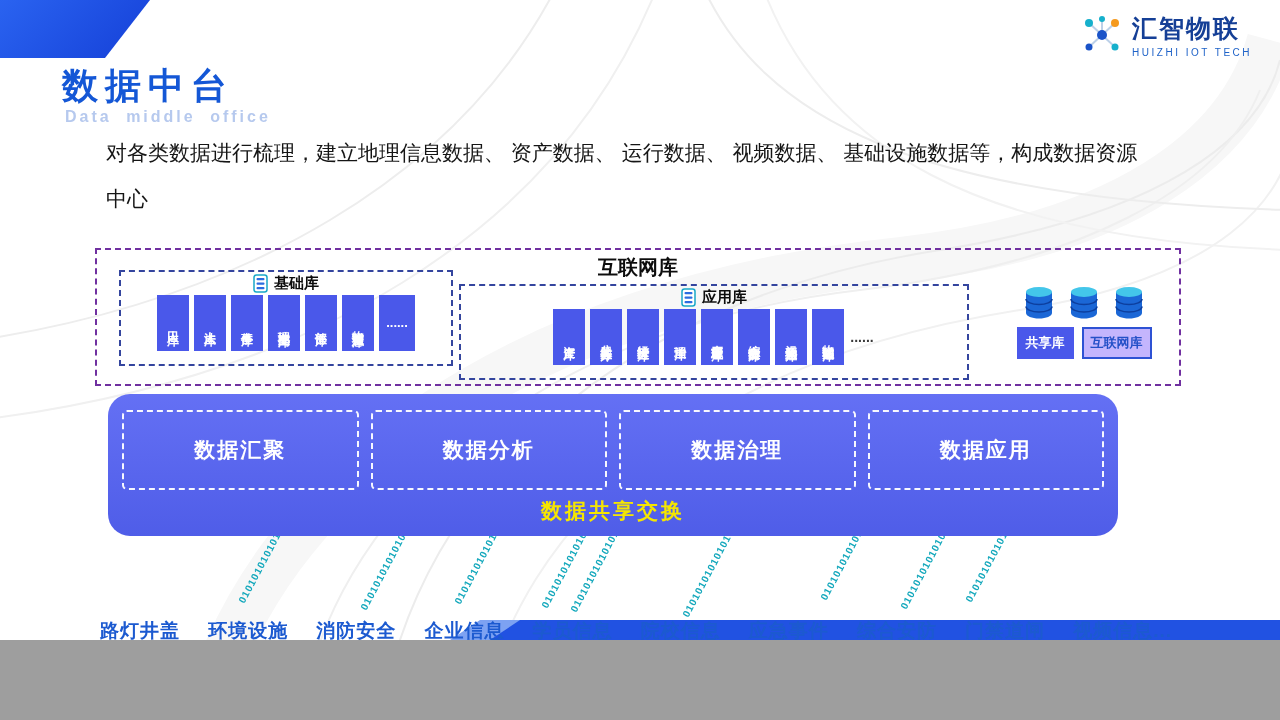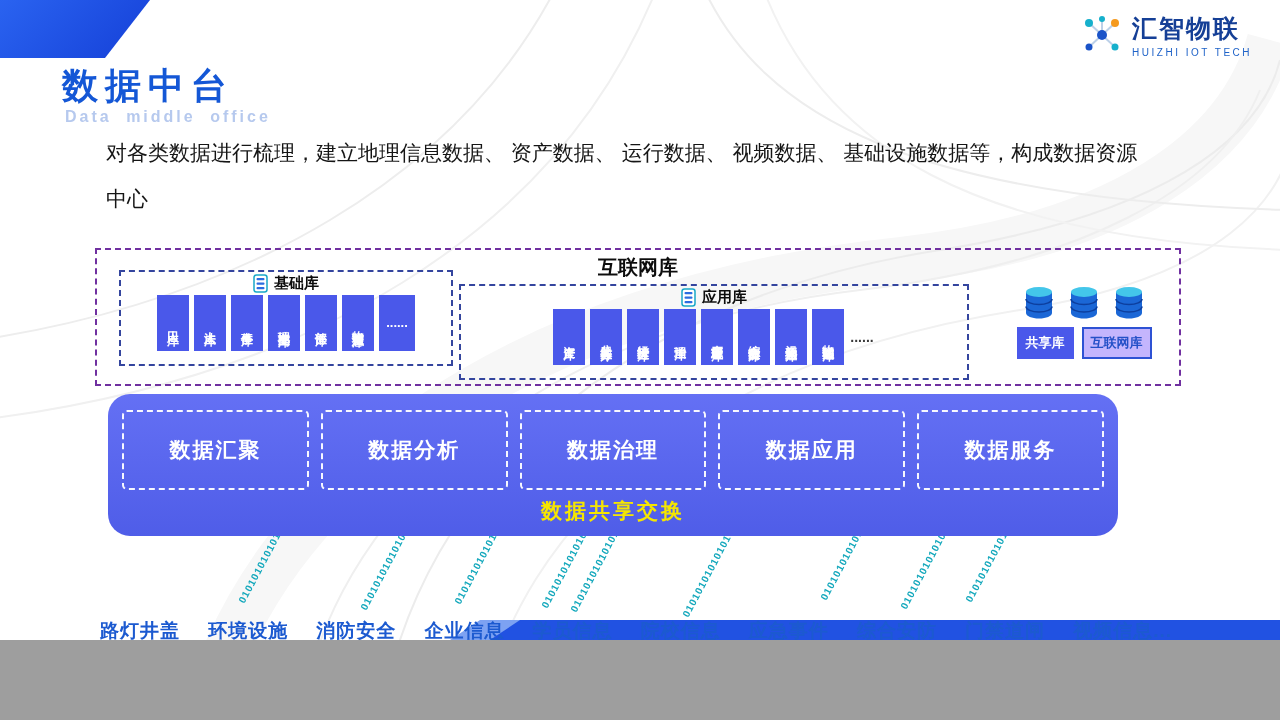--- a/index.html
+++ b/index.html
@@ -202,21 +202,20 @@
   <div class="stream s7">01010101010101</div>
   <div class="stream s8">0101010101010101</div>
   <div class="stream s9">0101010101010</div>
 
   <div class="midlayer">
     <div class="modules">
       <div class="module">数据汇聚</div>
       <div class="module">数据分析</div>
       <div class="module">数据治理</div>
       <div class="module">数据应用</div>
-      <div class="module">数据服务</div>
     </div>
     <div class="exchange">数据共享交换</div>
   </div>
 
   <div class="bottom-labels">
     <span class="blabel">路灯井盖</span>
     <span class="blabel">环境设施</span>
     <span class="blabel">消防安全</span>
     <span class="blabel">企业信息</span>
     <span class="blabel">学员信息</span>

